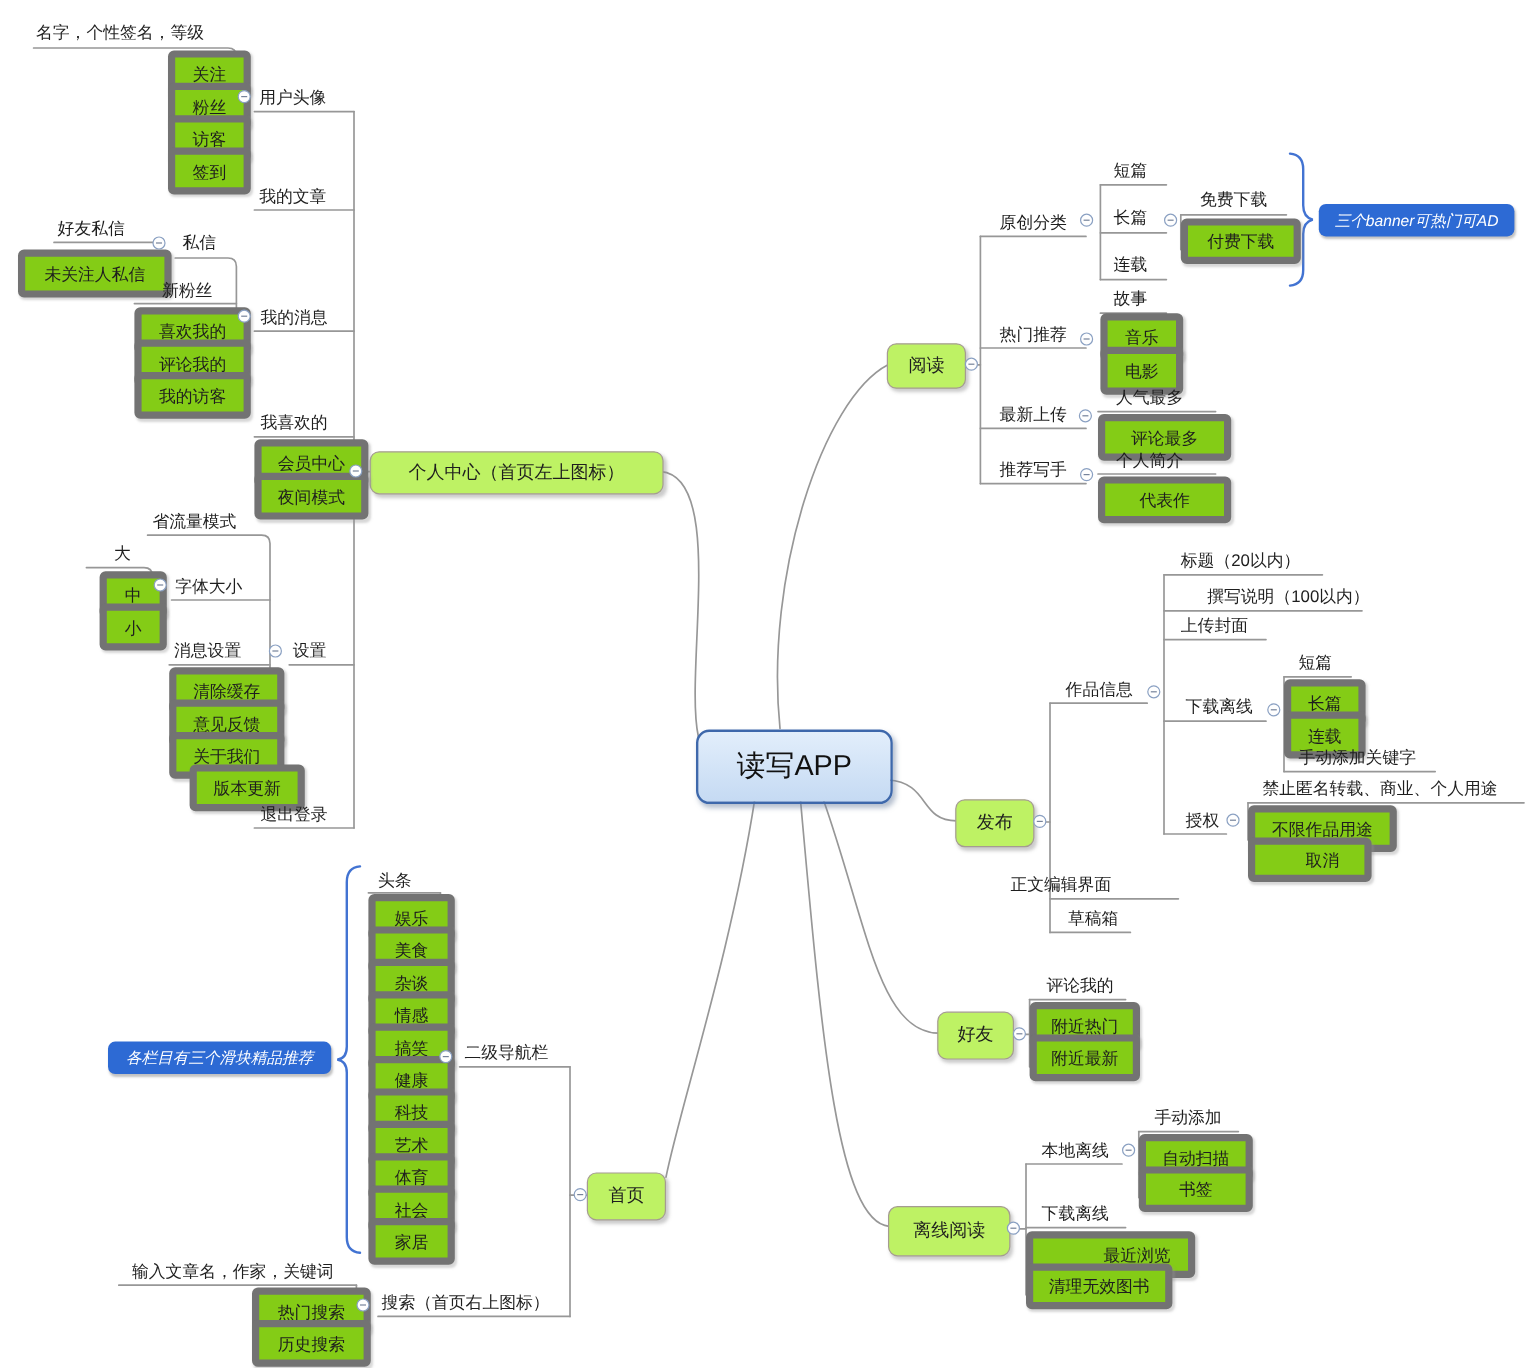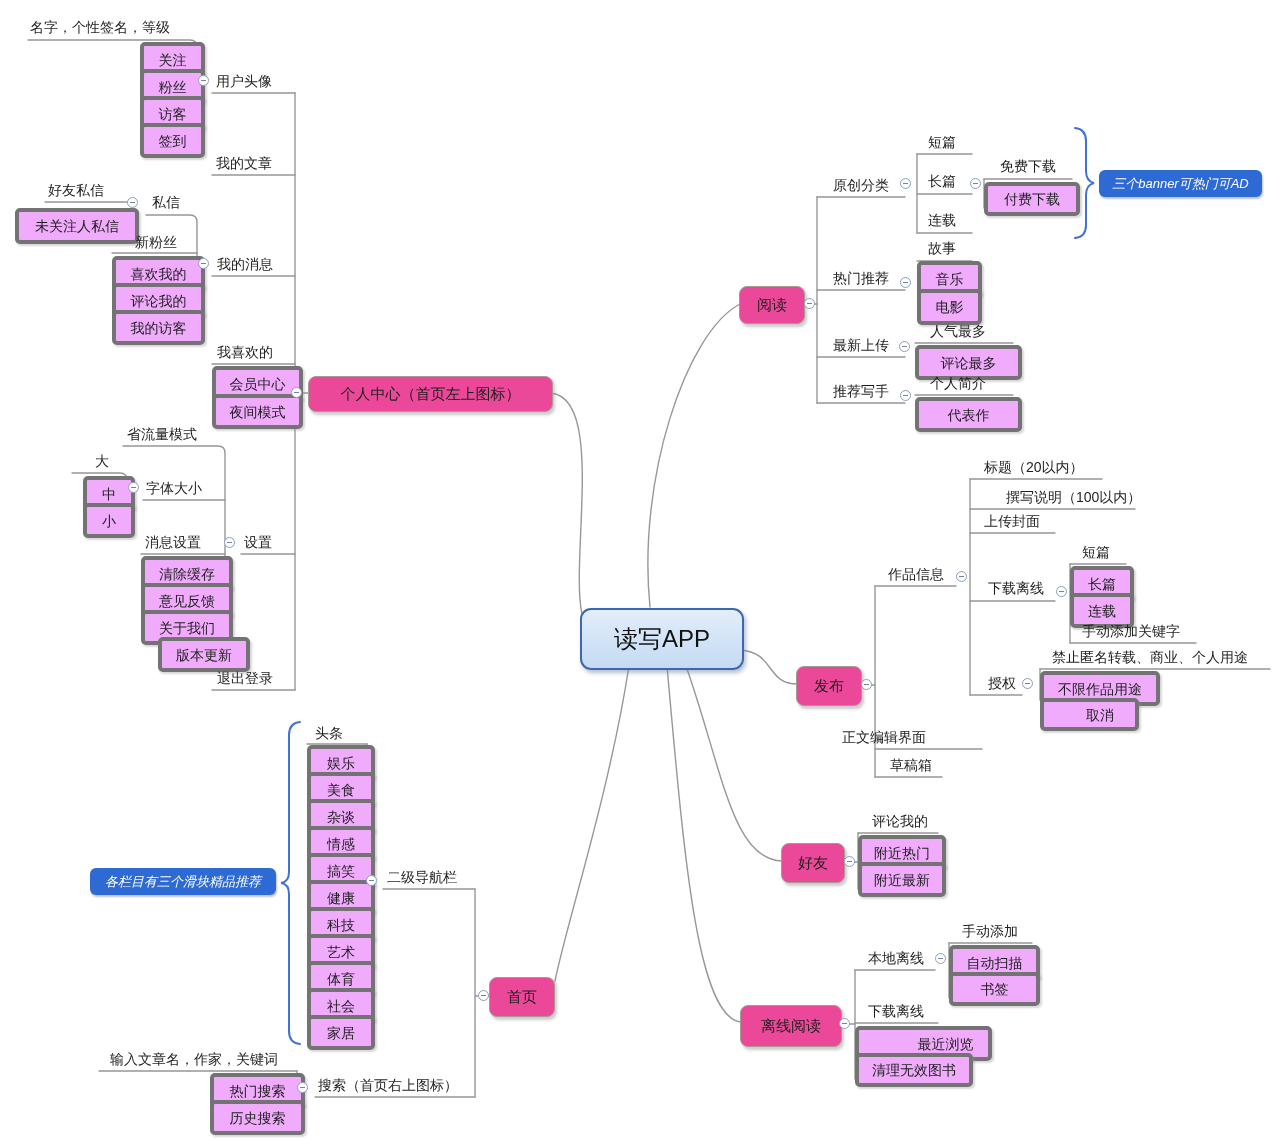--- a/index.html
+++ b/index.html
@@ -2,24 +2,24 @@
 <html><head>
 <meta charset="utf-8">
 <style>
   html,body{margin:0;padding:0;background:#fff;}
   #canvas{position:relative;width:1280px;height:1140px;background:#fff;overflow:hidden;
           font-family:"Liberation Sans","DejaVu Sans",sans-serif;}
   #connector-layer{position:absolute;left:0;top:0;width:1280px;height:1140px;}
   .node{position:absolute;white-space:nowrap;font-size:14px;color:#1e1e1e;line-height:18px;}
   .label{padding:0;}
   .box{display:flex;align-items:center;justify-content:center;
-       border:4px solid #737373;border-radius:5px;background:#f0abfc;
+       border:6px solid #737373;border-radius:5px;background:#84cc16;
        box-shadow:1.5px 2px 2px rgba(150,150,150,.38);}
   .topic{display:flex;align-items:center;justify-content:center;
-       background:#ec4899;border:1px solid #a59c91;border-radius:8px;font-size:15px;
+       background:#bef264;border:1px solid #a59c91;border-radius:8px;font-size:15px;
        box-shadow:2px 2.5px 3px rgba(140,140,140,.45);}
   .root{display:flex;align-items:center;justify-content:center;
        background:linear-gradient(#e2eefb,#c5daf3);border:2px solid #3e68ab;border-radius:11px;
        font-size:24px;color:#111;box-shadow:2px 3px 4px rgba(110,130,160,.5);}
   .callout{display:flex;align-items:center;justify-content:center;
        background:#2d6ad4;color:#fff;font-style:italic;font-size:13px;border-radius:6px;
        box-shadow:1px 2px 2px rgba(100,100,100,.4);}
   .collapse{width:11px;height:11px;border-radius:50%;border:1px solid #8aa0c2;background:#fefefe;
        box-sizing:border-box;}
   .collapse::after{content:"";display:block;width:5px;height:1px;background:#76839b;margin:4px auto 0;}

